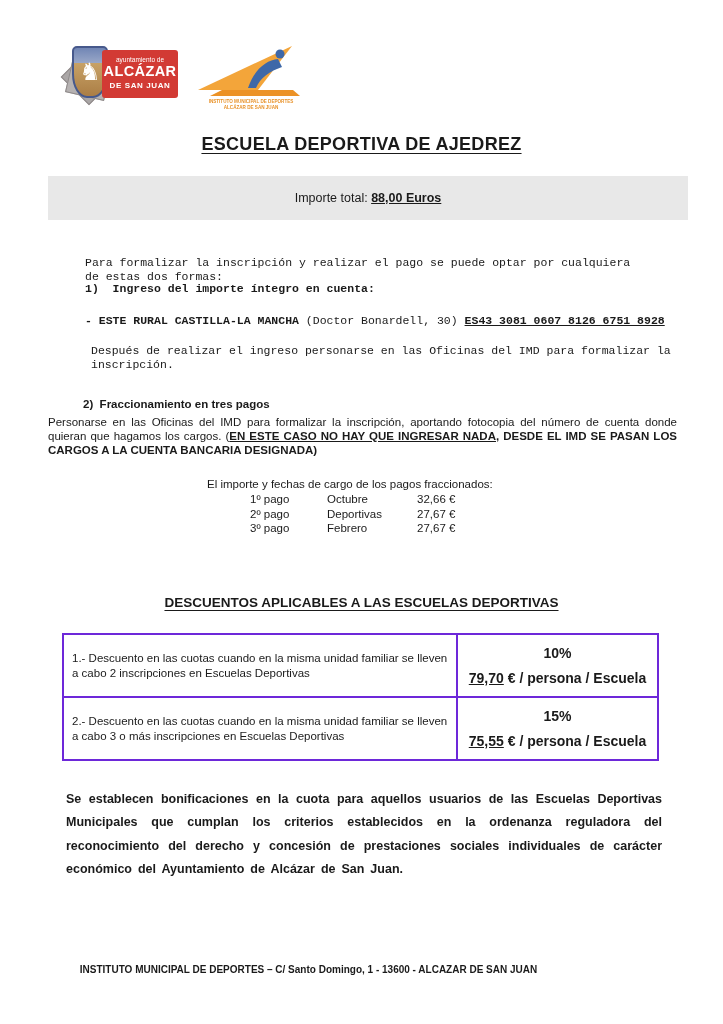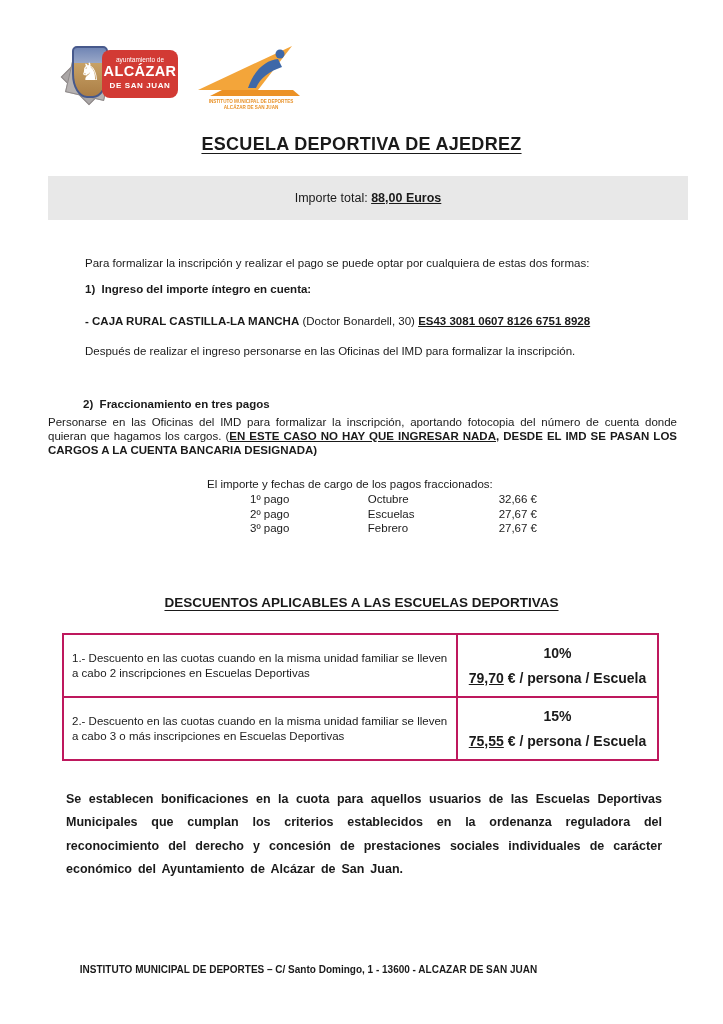--- a/index.html
+++ b/index.html
@@ -15,55 +15,55 @@
   .star{position:absolute;left:4px;top:6px;width:64px;height:64px;}
   .star i{position:absolute;left:13px;top:13px;width:38px;height:38px;background:#aaa6a6;border:1px solid #8f8a8a;}
   .star .s1{transform:rotate(45deg);}
   .star .s2{transform:rotate(13deg);background:#b6b2b2;}
   .shield{position:absolute;left:20px;top:8px;width:36px;height:52px;z-index:2;
           background:linear-gradient(180deg,#7186b5 0%,#9aa8c8 32%,#c7a166 32%,#ab7e45 100%);
           border:2px solid #47598c;border-radius:5px 5px 15px 15px / 5px 5px 24px 24px;
           display:flex;align-items:center;justify-content:center;box-sizing:border-box;}
   .knight{color:#fff;font-size:24px;line-height:1;}
   .redbox{position:absolute;left:50px;top:12px;width:76px;height:48px;z-index:3;background:#d23a34;
-          border-radius:8px;color:#fff;text-align:center;padding-top:6px;box-sizing:border-box;}
+          border-radius:3px;color:#fff;text-align:center;padding-top:6px;box-sizing:border-box;}
   .redbox .l1{font-size:6.5px;line-height:1.2;}
   .redbox .l2{font-size:14.5px;font-weight:bold;letter-spacing:.4px;line-height:1.1;}
   .redbox .l3{font-size:8px;font-weight:bold;letter-spacing:.6px;line-height:1.4;}
   .logo-imd{position:absolute;left:196px;top:44px;width:112px;height:66px;}
   .imdt{font-size:4.6px;font-weight:bold;fill:#e8922a;}
 
   
   .title{position:absolute;left:0;top:134px;width:723px;text-align:center;
          font-size:18px;font-weight:bold;letter-spacing:.3px;}
   .title span{text-decoration:underline;text-underline-offset:3px;}
   .importe-box{position:absolute;left:48px;top:176px;width:640px;height:44px;background:#e8e8e8;
                display:flex;align-items:center;justify-content:center;font-size:12.5px;}
 
   
-  .para{position:absolute;margin:0;font-size:11.5px;line-height:14px;}
+  .para{position:absolute;margin:0;font-size:11.5px;line-height:14px;font-family:Liberation Mono, monospace;}
   .intro{left:85px;top:256px;width:560px;}
   .h1a{left:85px;top:282px;font-weight:bold;}
   .bank{left:85px;top:314px;width:600px;}
-  .after{left:85px;top:344px;width:580px;}
+  .after{left:91px;top:344px;width:580px;}
   .opt2{position:absolute;left:48px;top:398px;width:629px;font-size:11.5px;}
   .opt2 .h{margin:0 0 6px 35px;font-weight:bold;white-space:pre-wrap;}
   .opt2 .just{margin:0;text-align:justify;line-height:13.8px;}
   .payments{position:absolute;left:207px;top:477px;width:330px;font-size:11.5px;line-height:14px;}
   .prows{margin-left:43px;margin-top:1px;}
-  .pr{display:flex;line-height:14.6px;justify-content:space-between;}
+  .pr{display:flex;line-height:14.6px;}
   .pr .c1{width:77px;}
   .pr .c2{width:90px;}
 
   
   .dheading{position:absolute;left:0;top:595px;width:723px;text-align:center;
             font-size:13.5px;font-weight:bold;}
   .dheading span{text-decoration:underline;text-underline-offset:3px;}
   .dtable{position:absolute;left:62px;top:633px;width:597px;border-collapse:collapse;font-size:11.5px;}
-  .dtable td{border:2px solid #be185d;padding:6px 8px;vertical-align:middle;box-sizing:border-box;}
+  .dtable td{border:2px solid #6d28d9;padding:6px 8px;vertical-align:middle;box-sizing:border-box;}
   .dtable td.desc{width:394px;line-height:1.3;}
   .dtable td.val{text-align:center;font-weight:bold;font-size:14px;line-height:1.75;}
 
   
   .bonus{position:absolute;left:66px;top:788px;width:596px;margin:0;font-size:12.5px;font-weight:bold;
          line-height:23.4px;text-align:justify;word-spacing:2.5px;}
   .footer{position:absolute;left:0;top:963px;width:617px;text-align:center;
           font-size:10px;font-weight:bold;line-height:13px;}
 </style>
 </head>
@@ -101,42 +101,42 @@
 
   <div class="importe-box">
     <span class="ws-pre">Importe total: </span>
       <span class="bu">88,00 Euros</span>
   </div>
 
   <p class="para intro">Para formalizar la inscripción y realizar el pago se puede optar por cualquiera de estas dos formas:</p>
 
   <p class="para h1a ws-pre">1)  Ingreso del importe íntegro en cuenta:</p>
   <p class="para bank">
-    <span class="b">- CAJA RURAL CASTILLA-LA MANCHA</span><span class="ws-pre"> (Doctor Bonardell, 30) </span><span class="bu">ES43 3081 0607 8126 6751 8928</span>
+    <span class="b">- ESTE RURAL CASTILLA-LA MANCHA</span><span class="ws-pre"> (Doctor Bonardell, 30) </span><span class="bu">ES43 3081 0607 8126 6751 8928</span>
   </p>
   <p class="para after">Después de realizar el ingreso personarse en las Oficinas del IMD para formalizar la inscripción.</p>
 
   <div class="opt2">
     <p class="h">2)  Fraccionamiento en tres pagos</p>
     <p class="just">
       <span>Personarse en las Oficinas del IMD para formalizar la inscripción, aportando fotocopia del número de cuenta donde quieran que hagamos los cargos. (</span><span class="bu">EN ESTE CASO NO HAY QUE INGRESAR NADA</span><span class="b">, DESDE EL IMD SE PASAN LOS CARGOS A LA CUENTA BANCARIA DESIGNADA)</span>
     </p>
   </div>
 
   <div class="payments">
     <div>El importe y fechas de cargo de los pagos fraccionados:</div>
     <div class="prows">
       <div class="pr">
         <span class="c1">1º pago</span>
         <span class="c2">Octubre</span>
         <span class="c3">32,66 €</span>
       </div>
       <div class="pr">
         <span class="c1">2º pago</span>
-        <span class="c2">Escuelas</span>
+        <span class="c2">Deportivas</span>
         <span class="c3">27,67 €</span>
       </div>
       <div class="pr">
         <span class="c1">3º pago</span>
         <span class="c2">Febrero</span>
         <span class="c3">27,67 €</span>
       </div>
     </div>
   </div>
 

